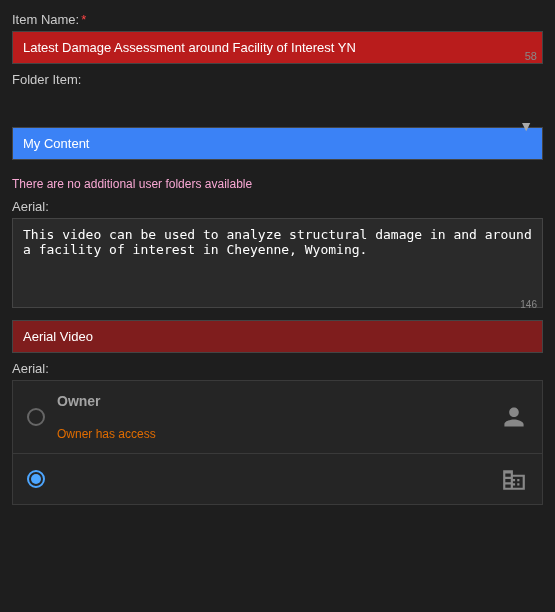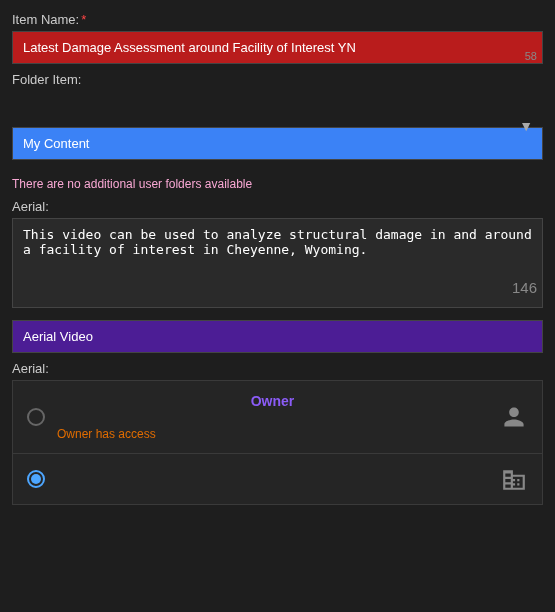--- a/index.html
+++ b/index.html
@@ -101,30 +101,30 @@
       outline: none;
       height: 90px;
     }
 
     .textarea-wrapper {
       position: relative;
     }
 
     .textarea-char-count {
       position: absolute;
-      bottom: 16px;
+      bottom: 2px;
       right: 6px;
-      font-size: 15px;
+      font-size: 10px;
       color: #888888;
       margin-left: 47px;
     }
 
     .tags-input {
       width: 100%;
-      background-color: #4c1d95;
+      background-color: #7f1d1d;
       border: 1px solid #444444;
       color: #ffffff;
       padding: 8px 10px;
       font-size: 13px;
       outline: none;
     }
 
     .share-section {
       display: flex;
       flex-direction: column;
@@ -144,23 +144,22 @@
     .share-option + .share-option {
       border-top: none;
     }
 
     .share-option-text {
       flex: 1;
     }
 
     .share-option-title {
       font-size: 14px;
-      color: #8b5cf6;
+      color: #a3a3a3;
       font-weight: bold;
-      text-align: center;
     }
 
     .share-option-desc {
       font-size: 12px;
       color: #e06c00;
       margin-top: 18px;
     }
 
     .share-icon {
       color: #888888;

